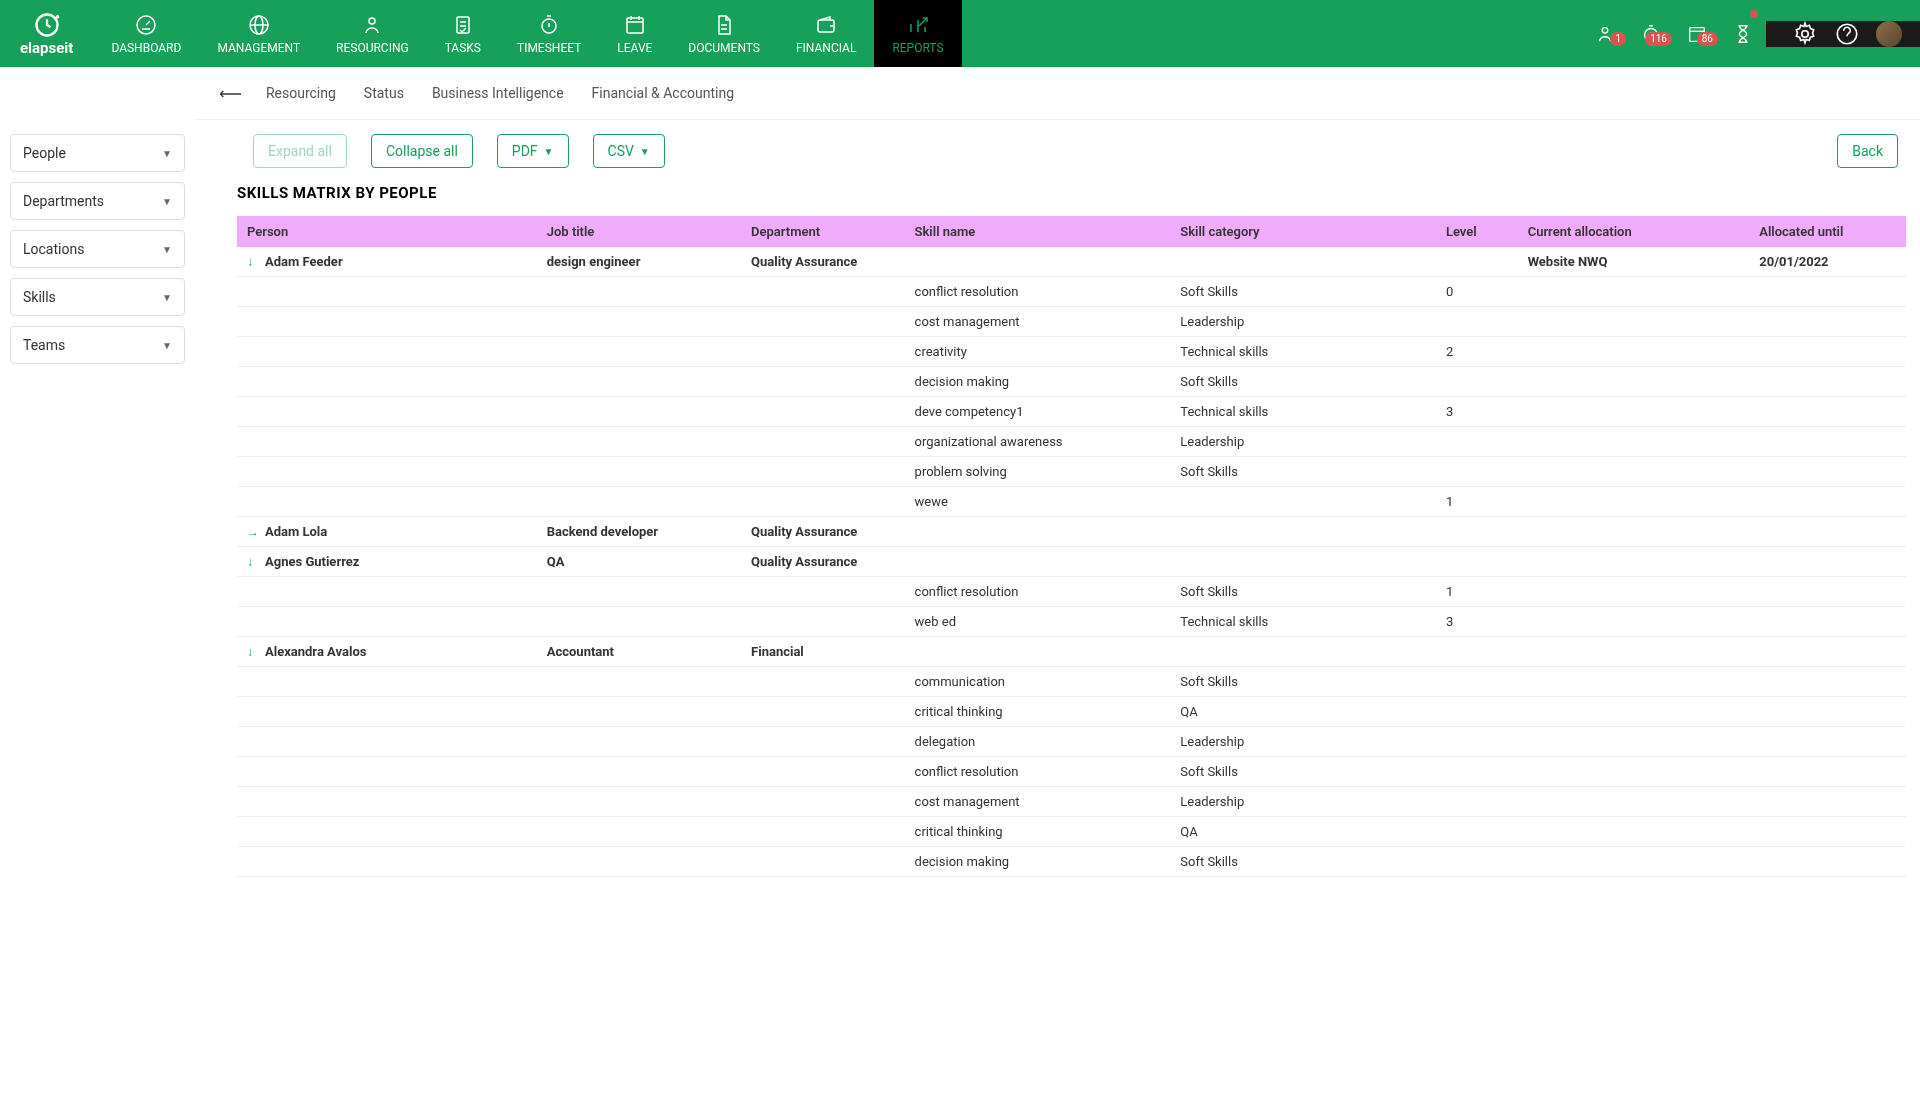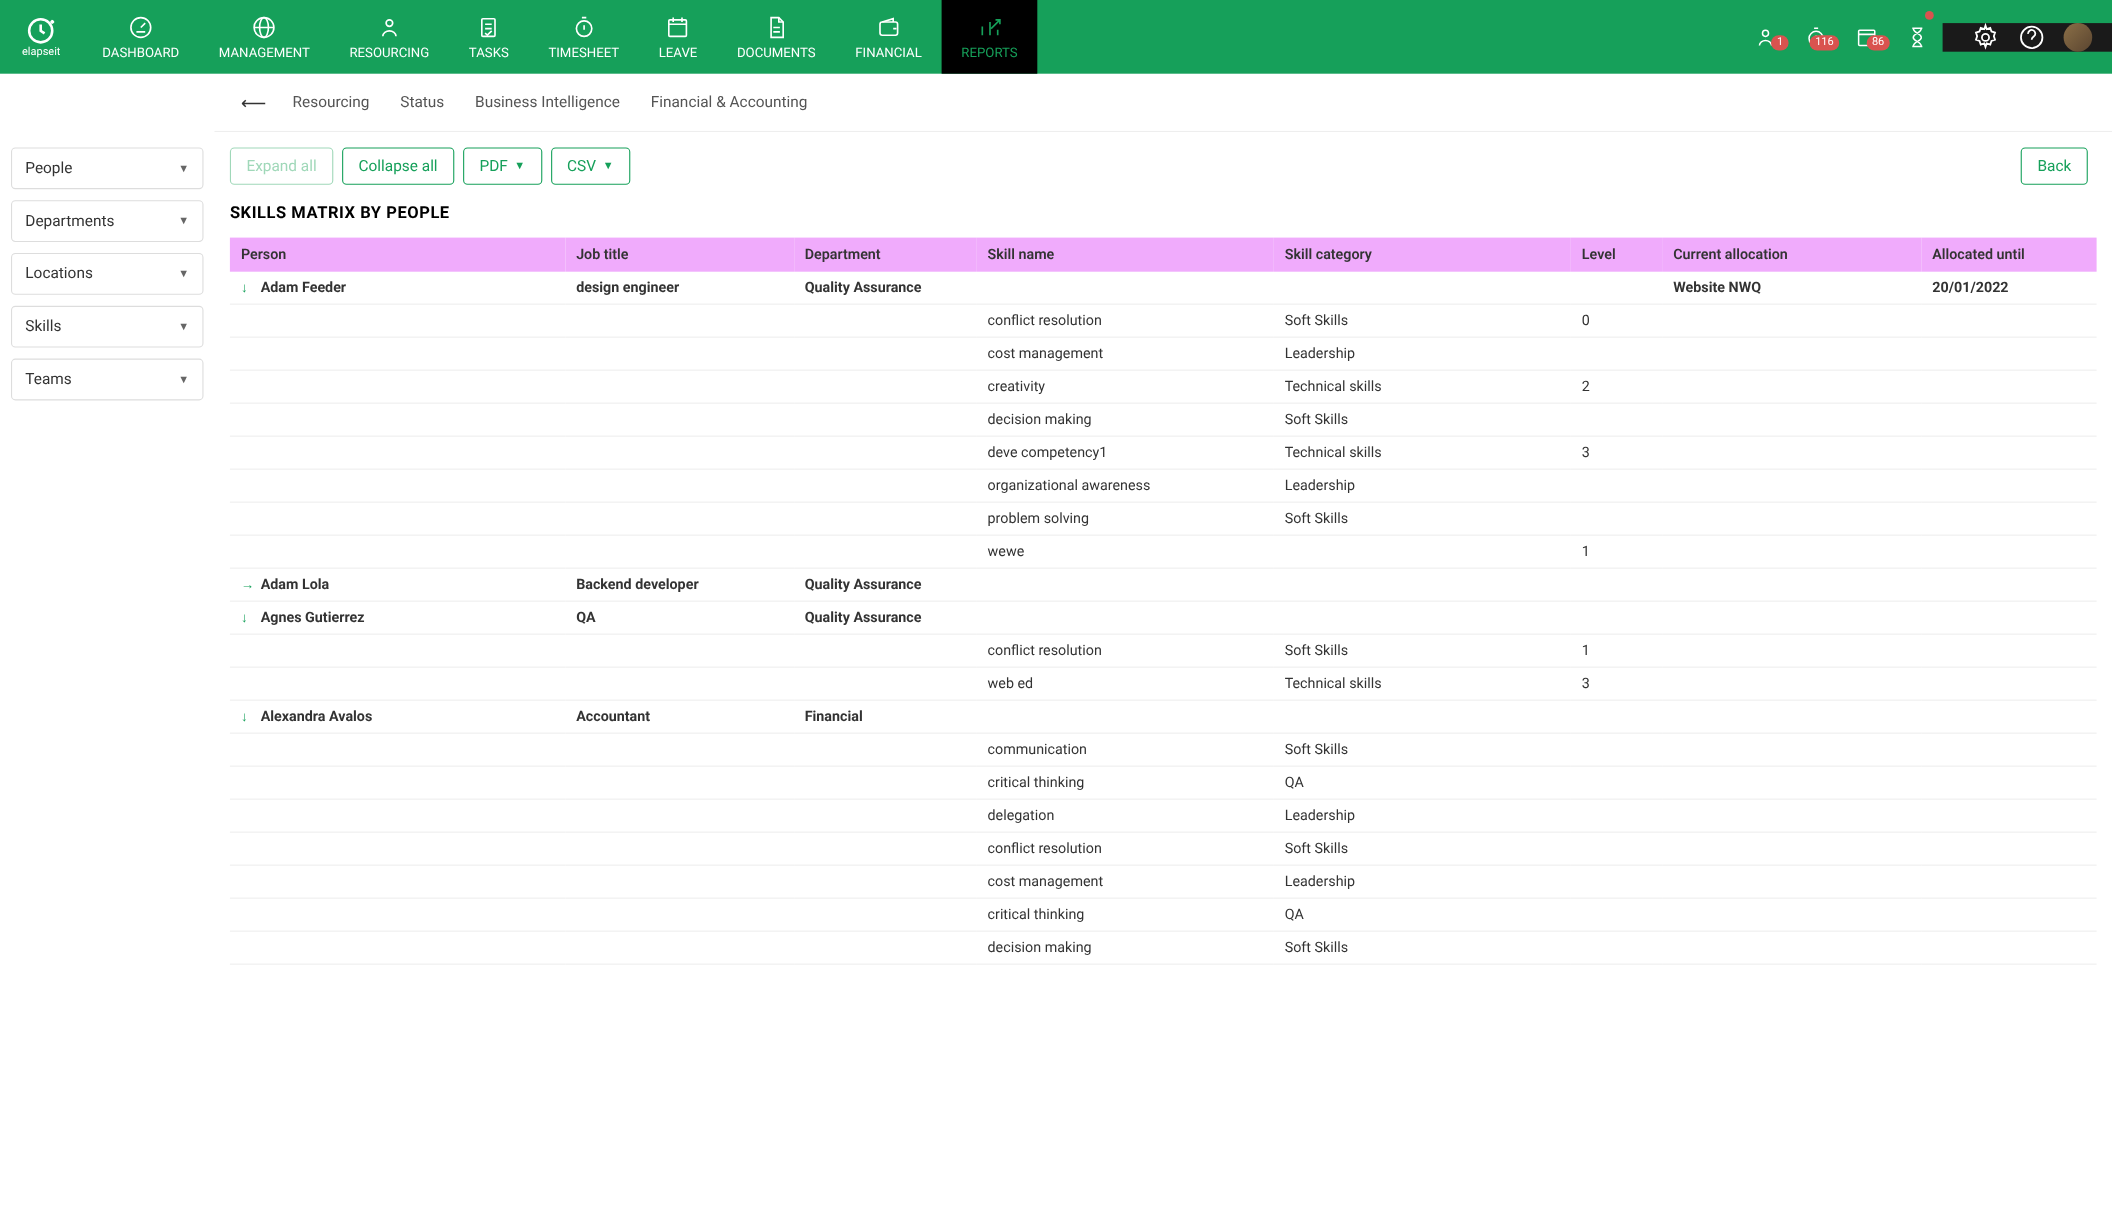--- a/index.html
+++ b/index.html
@@ -1,21 +1,21 @@
 <!DOCTYPE html>
 <html><head>
 <meta charset="utf-8">
 <style>
 * { margin: 0; padding: 0; box-sizing: border-box; font-family: -apple-system, BlinkMacSystemFont, "Segoe UI", Roboto, sans-serif; }
 body { background: #fff; color: #333; font-size: 13px; }
 
 .topbar { display: flex; background: #16a05a; height: 67px; }
 .logo { display: flex; flex-direction: column; align-items: center; justify-content: center; padding: 0 20px; color: #fff; }
 .logo-icon { width: 28px; height: 28px; }
-.logo-text { font-size: 10px; }
+.logo-text { font-size: 15px; font-weight: bold; }
 
 .nav-items { display: flex; flex: 1; }
 .nav-item { display: flex; flex-direction: column; align-items: center; justify-content: center; padding: 0 18px; color: #fff; font-size: 12px; cursor: pointer; position: relative; }
 .nav-item.active { background: #000000; color: #16a05a; }
 .nav-icon { width: 24px; height: 24px; margin-bottom: 4px; }
 .nav-icon svg { width: 100%; height: 100%; }
 
 .right-nav { display: flex; align-items: center; }
 .badge-item { position: relative; padding: 0 12px; color: #fff; display: flex; align-items: center; justify-content: center; height: 100%; cursor: pointer; }
 .badge-item .icon { width: 22px; height: 22px; }
@@ -24,28 +24,28 @@
 
 .dark-header { background: #1a1a1a; display: flex; align-items: center; padding: 0 18px; }
 .dark-header .hicon { width: 26px; height: 26px; margin: 0 8px; color: #fff; display: flex; align-items: center; justify-content: center; cursor: pointer; }
 .dark-header .hicon svg { width: 100%; height: 100%; }
 .avatar { width: 26px; height: 26px; border-radius: 50%; background: linear-gradient(135deg, #8b6f47, #5a4530); margin-left: 8px; cursor: pointer; }
 
 .subheader { display: flex; align-items: center; padding: 10px 24px; border-bottom: 1px solid #eee; margin-left: 195px; }
 .subtab { padding: 8px 14px; font-size: 14px; color: #555; cursor: pointer; }
 .collapse-arrow { margin-right: 10px; font-size: 16px; cursor: pointer; }
 
-.layout { display: flex; }
+.layout { display: flex; gap: 28px; }
 .sidebar { width: 195px; padding: 14px 10px; }
 .filter { border: 1px solid #ddd; border-radius: 4px; padding: 10px 12px; margin-bottom: 10px; display: flex; justify-content: space-between; align-items: center; background: #fff; cursor: pointer; font-size: 14px; }
 .filter .caret { font-size: 10px; color: #666; }
 
 .main { flex: 1; padding: 0 14px 20px 14px; }
 .toolbar { display: flex; align-items: center; padding: 14px 0 10px 0; }
-.btn { border: 1px solid #16a05a; color: #16a05a; background: #fff; border-radius: 4px; padding: 8px 14px; font-size: 14px; cursor: pointer; margin-right: 8px; display: inline-flex; align-items: center; }
+.btn { border: 1px solid #16a05a; color: #16a05a; background: #fff; border-radius: 4px; padding: 8px 14px; font-size: 14px; cursor: pointer; margin-right: 8px; display: inline-flex; align-items: center; margin-left: 16px; }
 .btn.disabled { color: #a0d8b9; border-color: #a0d8b9; }
 .btn .caret { margin-left: 6px; font-size: 10px; }
 .spacer { flex: 1; }
 
 .page-title { font-weight: 700; font-size: 15px; letter-spacing: 0.5px; margin: 6px 0 14px 0; color: #000000; }
 
 .table { width: 100%; border-collapse: collapse; }
 .table th { background: #f0abfc; text-align: left; font-weight: 600; font-size: 13px; padding: 8px 10px; color: #333; }
 .table td { padding: 7px 10px; border-bottom: 1px solid #eee; font-size: 13px; vertical-align: middle; }
 .person-row td { font-weight: 700; }

